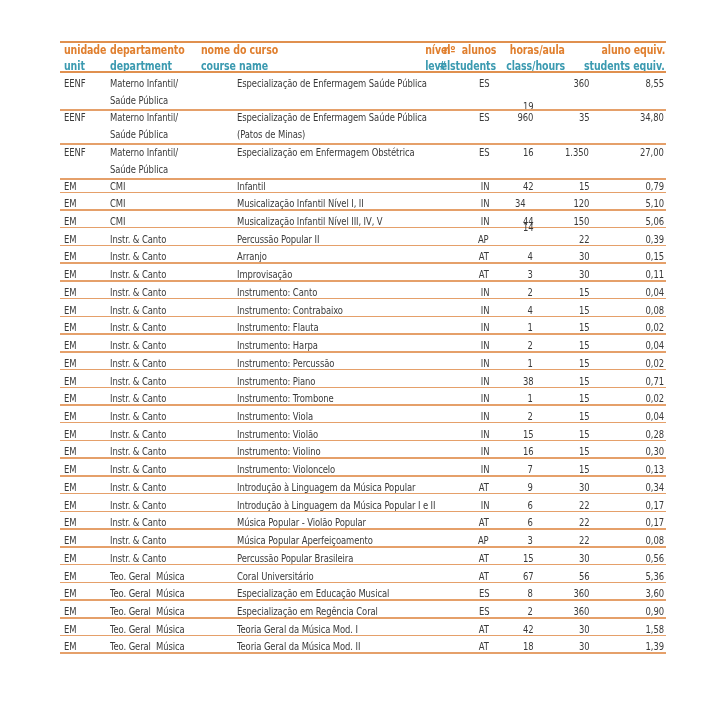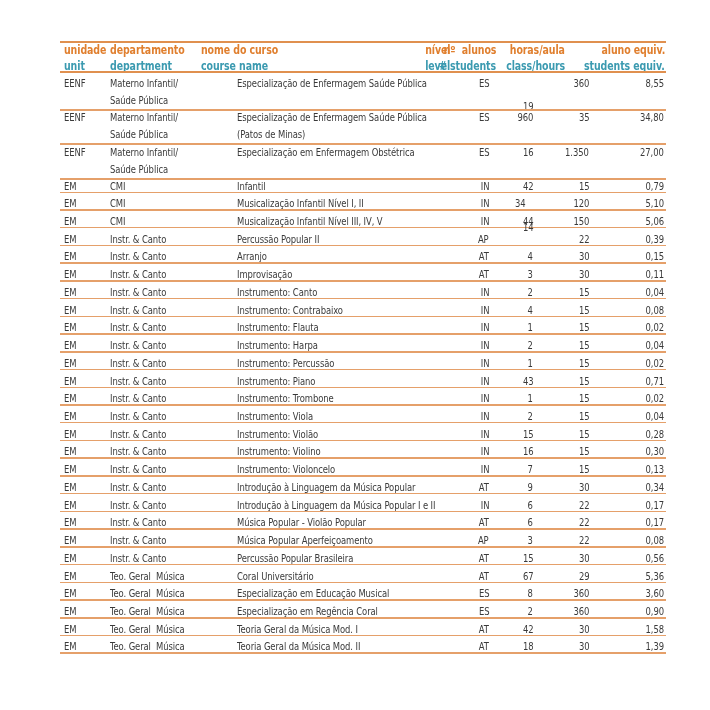--- a/index.html
+++ b/index.html
@@ -183,21 +183,21 @@
         <div class="cell r" style="right:177px; top:357.8px;">1</div>
         <div class="cell r" style="right:121px; top:357.8px;">15</div>
         <div class="cell r" style="right:46px; top:357.8px;">0,02</div>
         <div class="hline" style="top:368.8px;"></div>
       </div>
       <div>
         <div class="cell" style="left:64px; top:375.53px;">EM</div>
         <div class="cell" style="left:110px; top:375.53px; white-space:pre;">Instr. &amp; Canto</div>
         <div class="cell" style="left:237px; top:375.53px;">Instrumento: Piano</div>
         <div class="cell r" style="right:221px; top:375.53px;">IN</div>
-        <div class="cell r" style="right:177px; top:375.53px;">43</div>
+        <div class="cell r" style="right:177px; top:375.53px;">38</div>
         <div class="cell r" style="right:121px; top:375.53px;">15</div>
         <div class="cell r" style="right:46px; top:375.53px;">0,71</div>
         <div class="hline" style="top:386.53px;"></div>
       </div>
       <div>
         <div class="cell" style="left:64px; top:393.26px;">EM</div>
         <div class="cell" style="left:110px; top:393.26px; white-space:pre;">Instr. &amp; Canto</div>
         <div class="cell" style="left:237px; top:393.26px;">Instrumento: Trombone</div>
         <div class="cell r" style="right:221px; top:393.26px;">IN</div>
         <div class="cell r" style="right:177px; top:393.26px;">1</div>
@@ -294,21 +294,21 @@
         <div class="cell r" style="right:121px; top:552.8299999999999px;">30</div>
         <div class="cell r" style="right:46px; top:552.8299999999999px;">0,56</div>
         <div class="hline" style="top:563.8299999999999px;"></div>
       </div>
       <div>
         <div class="cell" style="left:64px; top:570.56px;">EM</div>
         <div class="cell" style="left:110px; top:570.56px; white-space:pre;">Teo. Geral  Música</div>
         <div class="cell" style="left:237px; top:570.56px;">Coral Universitário</div>
         <div class="cell r" style="right:221px; top:570.56px;">AT</div>
         <div class="cell r" style="right:177px; top:570.56px;">67</div>
-        <div class="cell r" style="right:121px; top:570.56px;">29</div>
+        <div class="cell r" style="right:121px; top:570.56px;">56</div>
         <div class="cell r" style="right:46px; top:570.56px;">5,36</div>
         <div class="hline" style="top:581.56px;"></div>
       </div>
       <div>
         <div class="cell" style="left:64px; top:588.29px;">EM</div>
         <div class="cell" style="left:110px; top:588.29px; white-space:pre;">Teo. Geral  Música</div>
         <div class="cell" style="left:237px; top:588.29px;">Especialização em Educação Musical</div>
         <div class="cell r" style="right:221px; top:588.29px;">ES</div>
         <div class="cell r" style="right:177px; top:588.29px;">8</div>
         <div class="cell r" style="right:121px; top:588.29px;">360</div>

